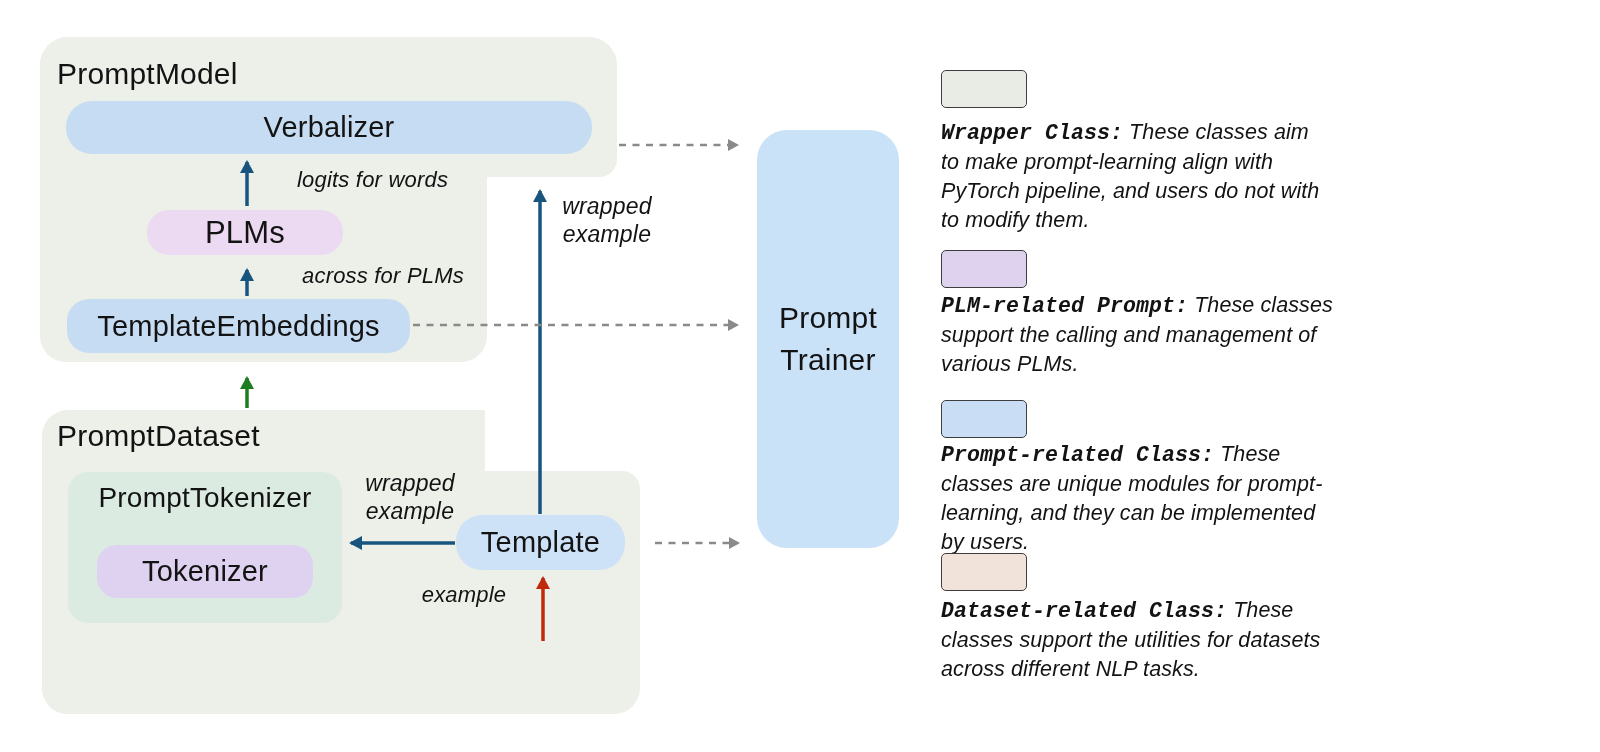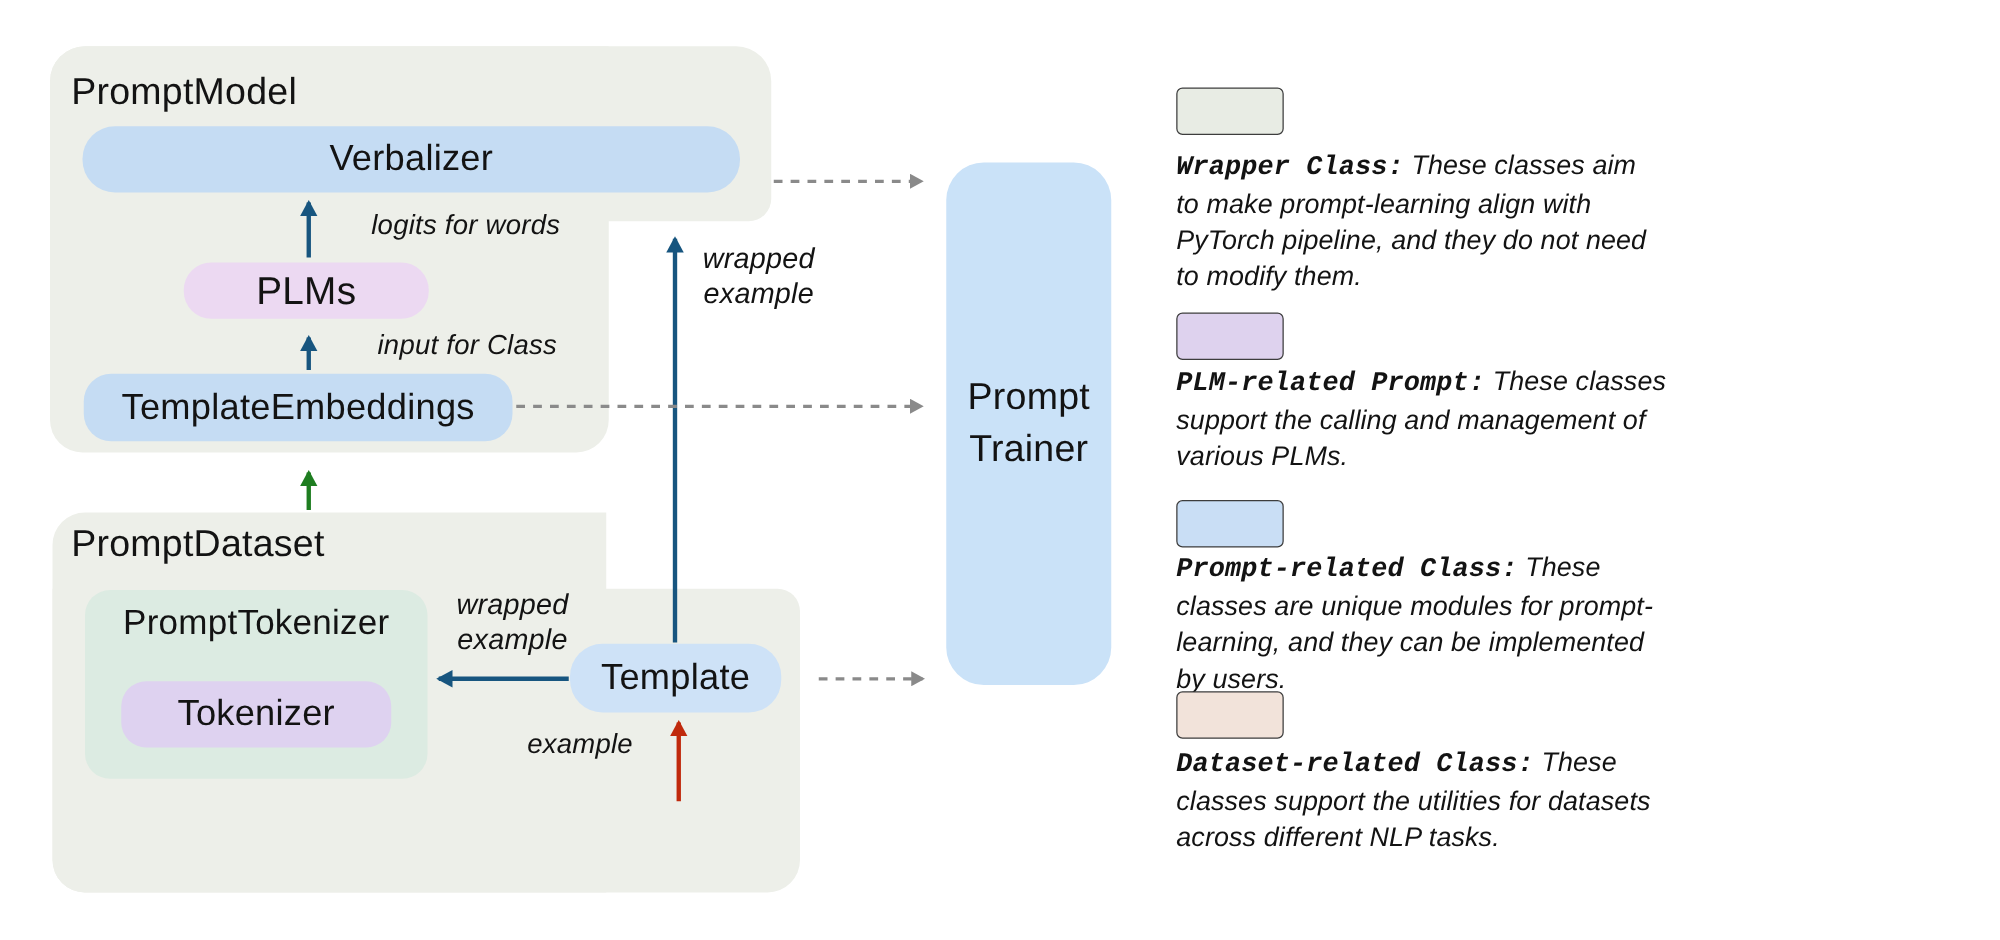--- a/index.html
+++ b/index.html
@@ -25,21 +25,21 @@
   .plms{left:147px;top:210px;width:196px;height:45px;border-radius:22px;background:var(--plm-box);font-size:31px;}
   .template-embeddings{left:67px;top:299px;width:343px;height:54px;border-radius:22px;}
   .prompt-tokenizer{
     left:68px;top:472px;width:274px;height:141px;border-radius:20px;background:var(--mint-box);
     align-items:flex-start;padding-top:10px;font-size:28px;
   }
   .tokenizer{left:97px;top:545px;width:216px;height:53px;border-radius:20px;background:var(--tokenizer-box);}
   .template{left:456px;top:515px;width:169px;height:55px;border-radius:26px;background:var(--template-box);}
   .dataset{left:68px;top:646px;width:556px;height:54px;border-radius:18px;background:var(--dataset-box);font-size:30px;}
   .trainer{
-    left:757px;top:130px;width:132px;height:418px;border-radius:30px;background:var(--trainer-box);
+    left:757px;top:130px;width:142px;height:418px;border-radius:30px;background:var(--trainer-box);
     font-size:30px;line-height:42px;text-align:center;
   }
 
   .elabel{position:absolute;font-style:italic;font-size:22px;letter-spacing:.2px;}
   .elabel.center{text-align:center;line-height:28px;font-size:23px;}
   .lbl-logits{left:297px;top:167px;}
   .lbl-input{left:302px;top:263px;}
   .lbl-wrapped-upper{left:555px;top:192px;width:104px;}
   .lbl-wrapped-lower{left:358px;top:469px;width:104px;}
   .lbl-example{left:416px;top:582px;width:96px;text-align:center;}
@@ -118,29 +118,29 @@
     <span>Template</span>
   </div>
   <div class="node tokenizer">
     <span>Tokenizer</span>
   </div>
   <div class="node trainer">
     <span>Prompt Trainer</span>
   </div>
 
   <div class="elabel lbl-logits">logits for words</div>
-  <div class="elabel lbl-input">input for Class</div>
+  <div class="elabel lbl-input">across for PLMs</div>
   <div class="elabel center lbl-wrapped-upper">wrapped example</div>
   <div class="elabel center lbl-wrapped-lower">wrapped example</div>
   <div class="elabel lbl-example">example</div>
 
   <div class="legend-swatch" style="top: 70px; background: rgb(232, 236, 228);"></div>
   <p class="legend-text" style="top:118px">
     <b>Wrapper Class:</b>
-    <span>These classes aim to make prompt-learning align with PyTorch pipeline, and they do not need to modify them.</span>
+    <span>These classes aim to make prompt-learning align with PyTorch pipeline, and users do not with to modify them.</span>
   </p>
 
   <div class="legend-swatch" style="top: 250px; background: rgb(222, 210, 238);"></div>
   <p class="legend-text" style="top:291px">
     <b>PLM-related Prompt:</b>
     <span>These classes support the calling and management of various PLMs.</span>
   </p>
 
   <div class="legend-swatch" style="top: 400px; background: rgb(201, 222, 245);"></div>
   <p class="legend-text" style="top:440px">

